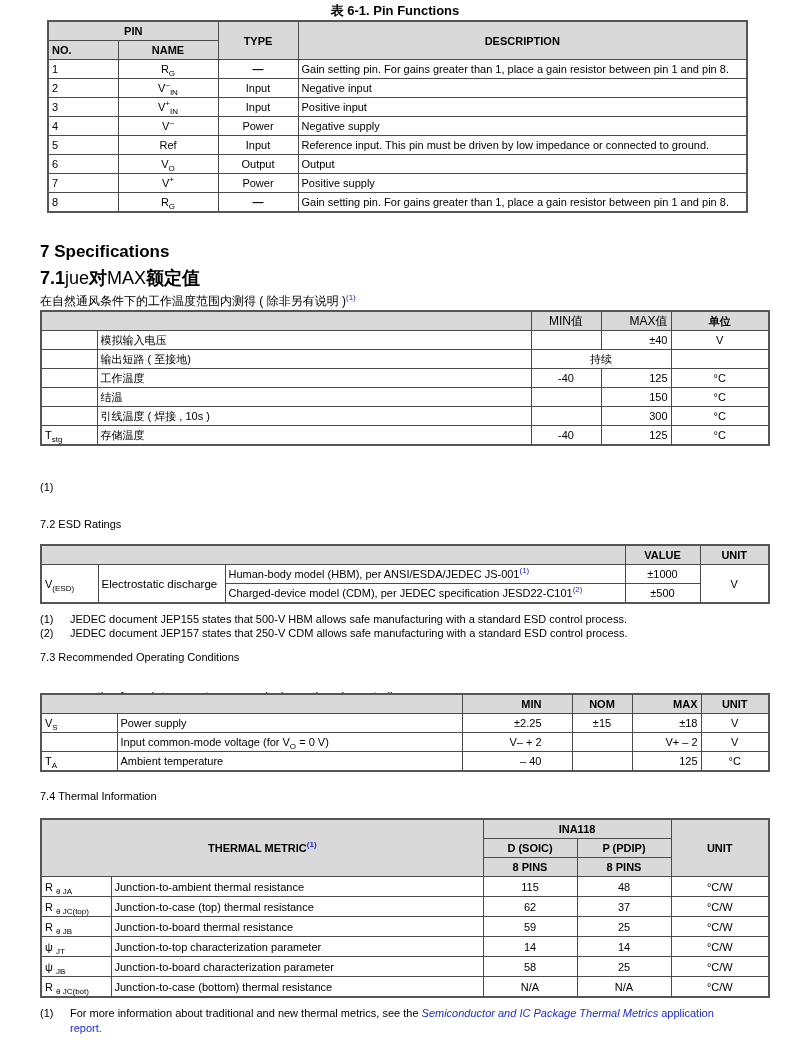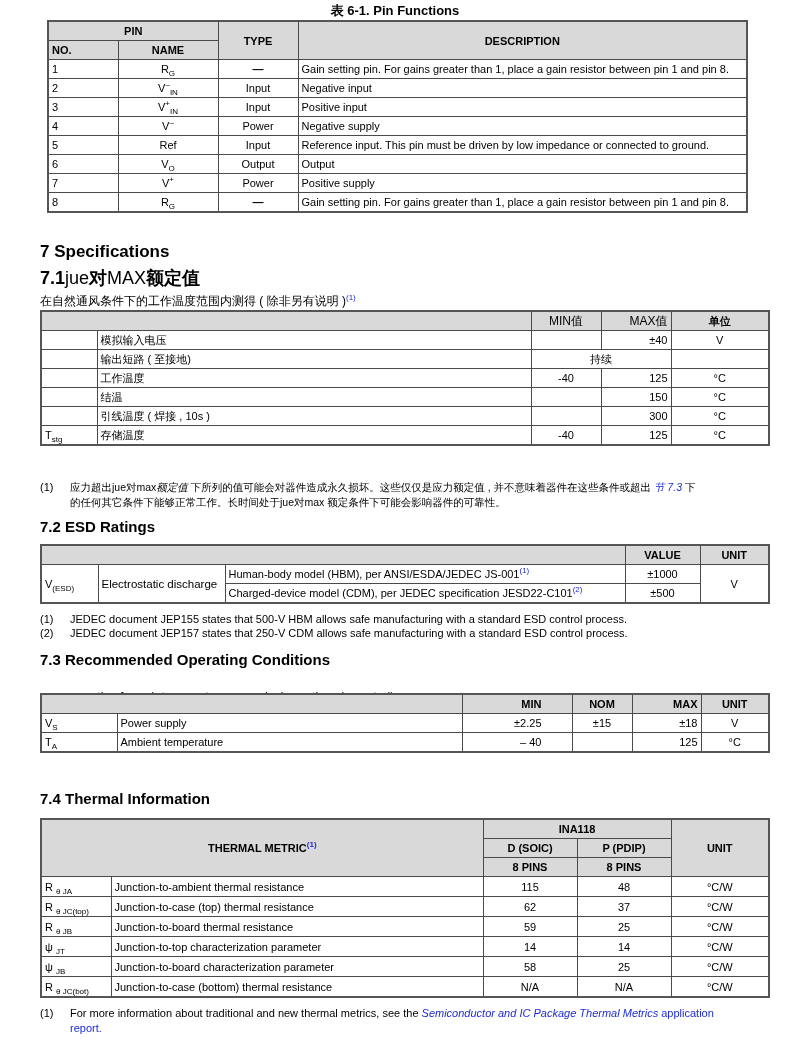--- a/index.html
+++ b/index.html
@@ -13,21 +13,21 @@
     th { background: #d9d9d9; font-weight: bold; text-align: center; }
     .c { text-align: center; margin-top: 24px; }
     .r { text-align: right; padding-left: 20px; }
     .l { text-align: left; }
     .outer { border: 2px solid #555; }
     sub { font-size: 8px; vertical-align: -3px; line-height: 0; }
     sup { font-size: 8px; vertical-align: 5px; line-height: 0; }
     .link { color: #1d2bd6; }
     .ital { font-style: italic; }
     .h1 { font-weight: bold; font-size: 17px; }
-    .h2 { font-weight: bold; font-size: 15px; }
+    .h2 { font-weight: normal; font-size: 11px; }
     .cap { font-weight: bold; font-size: 13px; }
     .note { font-size: 11px; line-height: 15px; }
     .fnnum { position: absolute; left: 0; }
     .fntext { position: absolute; left: 30px; }
     .dash { font-weight: bold; }
   </style>
 </head>
 <body>
 
 <div class="abs cap" style="left:0;width:790px;top:2px;text-align:center;">表 6-1. Pin Functions</div>
@@ -166,24 +166,20 @@
         <td class="l">存储温度</td>
         <td class="c">-40</td>
         <td class="r" style="border-left-color:#fff;">125</td>
         <td class="c">°C</td>
       </tr>
     </tbody>
 </table>
 
 <div class="abs note" style="left:40px;top:480px;width:730px;height:32px;">
   <span class="fnnum">(1)</span>
-  <div class="fntext" style="font-size:10.5px;">
-    <span>应力超出jue对max</span><span class="ital">额定值</span><span> 下所列的值可能会对器件造成永久损坏。这些仅仅是应力额定值 , 并不意味着器件在这些条件或超出 </span><span class="link ital">节 7.3</span><span> 下</span><br>
-    <span>的任何其它条件下能够正常工作。长时间处于jue对max 额定条件下可能会影响器件的可靠性。</span>
-  </div>
 </div>
 
 <div class="abs h2" style="left:40px;top:518px;">7.2 ESD Ratings</div>
 
 <table class="abs outer" style="left:40px;top:544px;width:730px;">
   <colgroup>
       <col style="width:57px">
       <col style="width:127px">
       <col style="width:400px">
       <col style="width:75px">
@@ -242,20 +238,28 @@
     <tbody id="roc-rows">
       <tr>
         <td class="l"><span>V</span><sub>S</sub></td>
         <td class="l"><span>Power supply</span><sub></sub><span></span></td>
         <td class="r" style="padding-right:30px;">±2.25</td>
         <td class="c" style="border-left-color:#fff;">±15</td>
         <td class="r" style="border-left-color:#fff;">±18</td>
         <td class="c">V</td>
       </tr>
       <tr>
+        <td class="l"><span></span><sub></sub></td>
+        <td class="l"><span>Input common-mode voltage (for V</span><sub>O</sub><span> = 0 V)</span></td>
+        <td class="r" style="padding-right:30px;">V– + 2</td>
+        <td class="c" style="border-left-color:#fff;"></td>
+        <td class="r" style="border-left-color:#fff;">V+ – 2</td>
+        <td class="c">V</td>
+      </tr>
+      <tr>
         <td class="l"><span>T</span><sub>A</sub></td>
         <td class="l"><span>Ambient temperature</span><sub></sub><span></span></td>
         <td class="r" style="padding-right:30px;">– 40</td>
         <td class="c" style="border-left-color:#fff;"></td>
         <td class="r" style="border-left-color:#fff;">125</td>
         <td class="c">°C</td>
       </tr>
     </tbody>
 </table>
 

